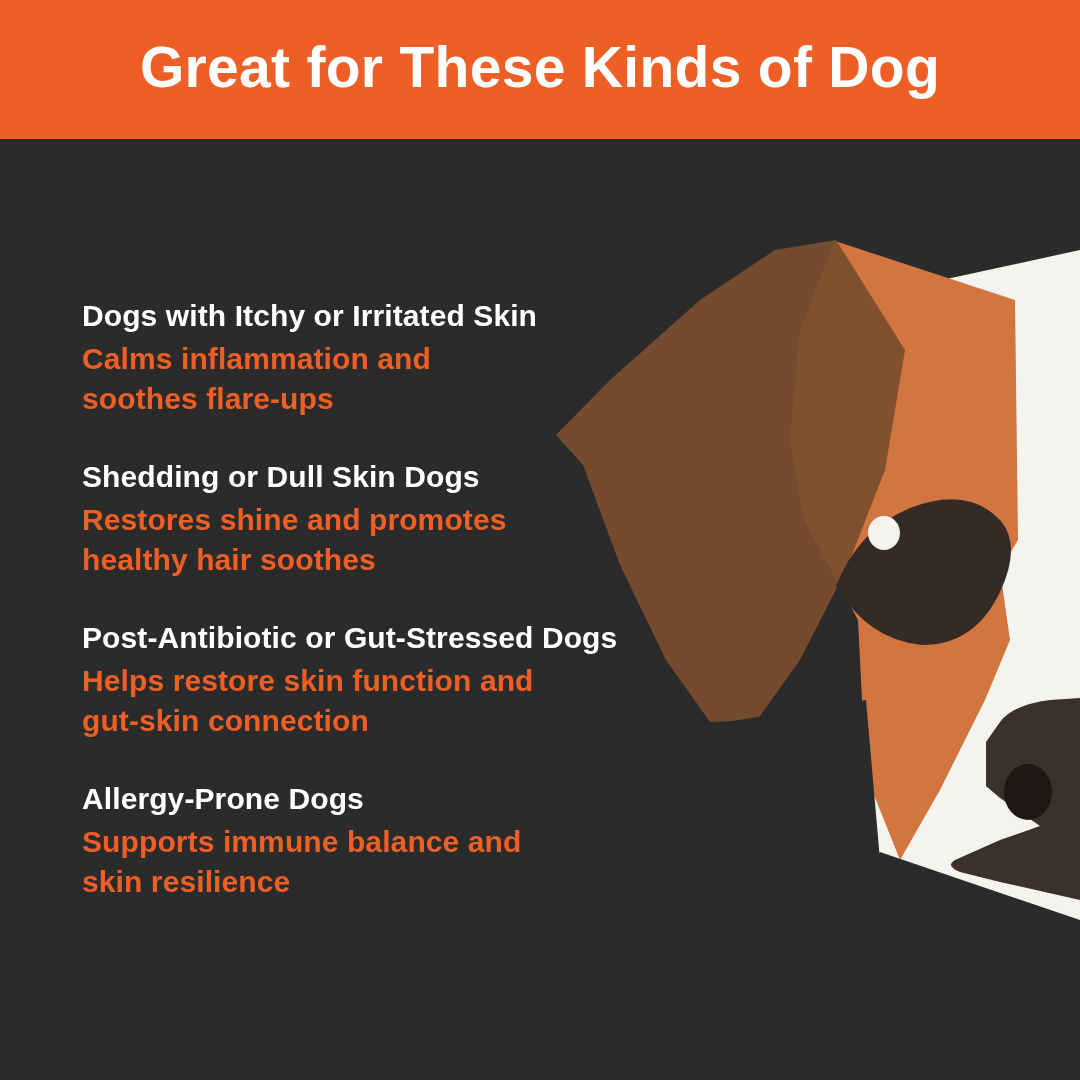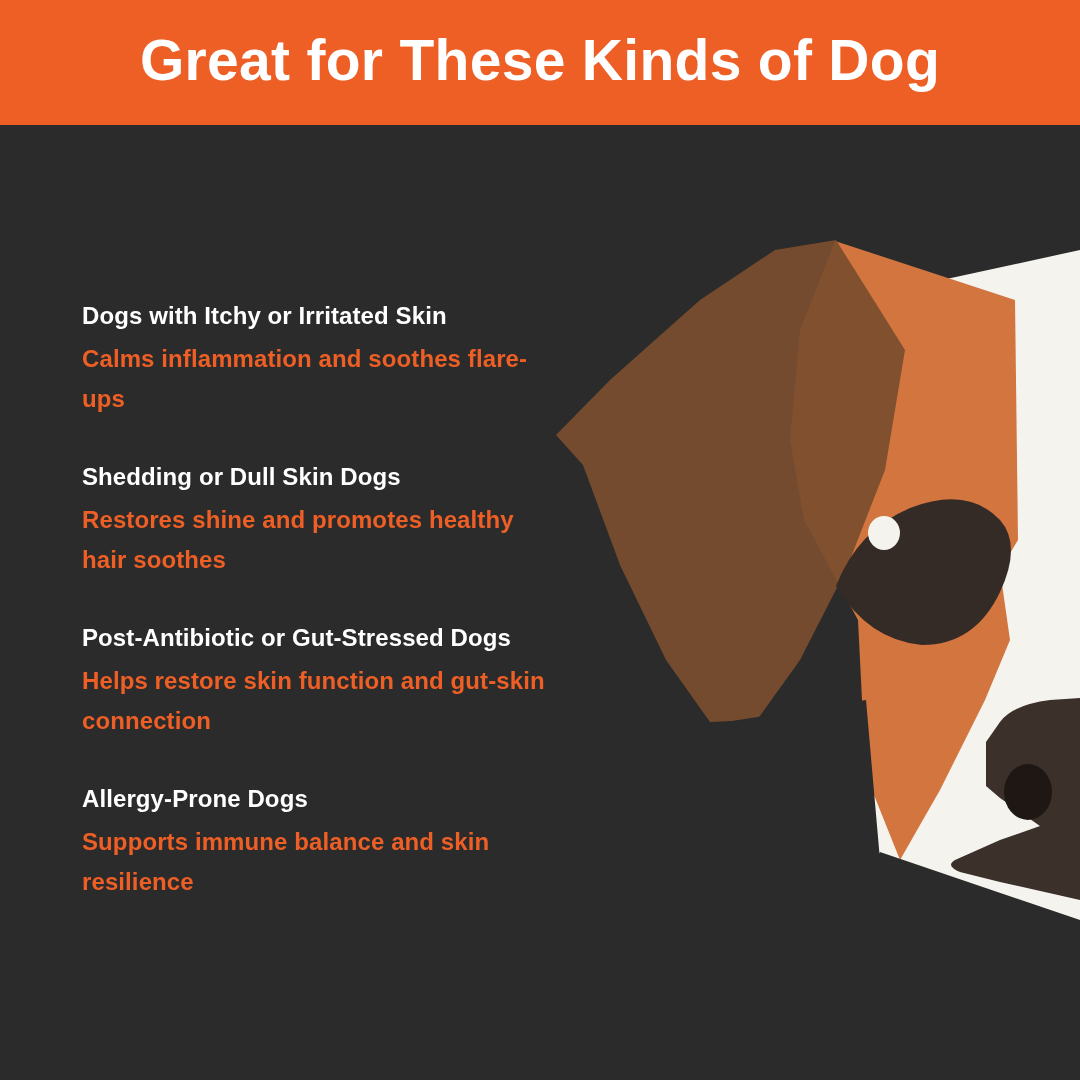--- a/index.html
+++ b/index.html
@@ -15,21 +15,21 @@
     overflow: hidden;
     font-family: "Liberation Sans", sans-serif;
   }
 
   
   .header-bar {
     position: absolute;
     left: 0;
     top: 0;
     width: 1080px;
-    height: 125px;
+    height: 139px;
     background: #ee5f26;
     display: flex;
     align-items: center;
     justify-content: center;
     z-index: 5;
   }
   .header-title {
     color: #ffffff;
     font-size: 57px;
     font-weight: 700;
@@ -60,30 +60,30 @@
     z-index: 3;
   }
   .benefit-item {
     margin-bottom: 38px;
   }
   .benefit-item:last-child {
     margin-bottom: 0;
   }
   .benefit-title {
     color: #ffffff;
-    font-size: 24px;
+    font-size: 30px;
     font-weight: 600;
     line-height: 40px;
     letter-spacing: 0.1px;
     margin: 0 0 3px 0;
     white-space: nowrap;
   }
   .benefit-desc {
     color: #ee5f26;
-    font-size: 24px;
+    font-size: 30px;
     font-weight: 600;
     line-height: 40px;
     letter-spacing: 0.1px;
     margin: 0;
     max-width: 470px;
   }
   .benefit-item-4 .benefit-desc {
     max-width: 500px;
   }
 </style>

